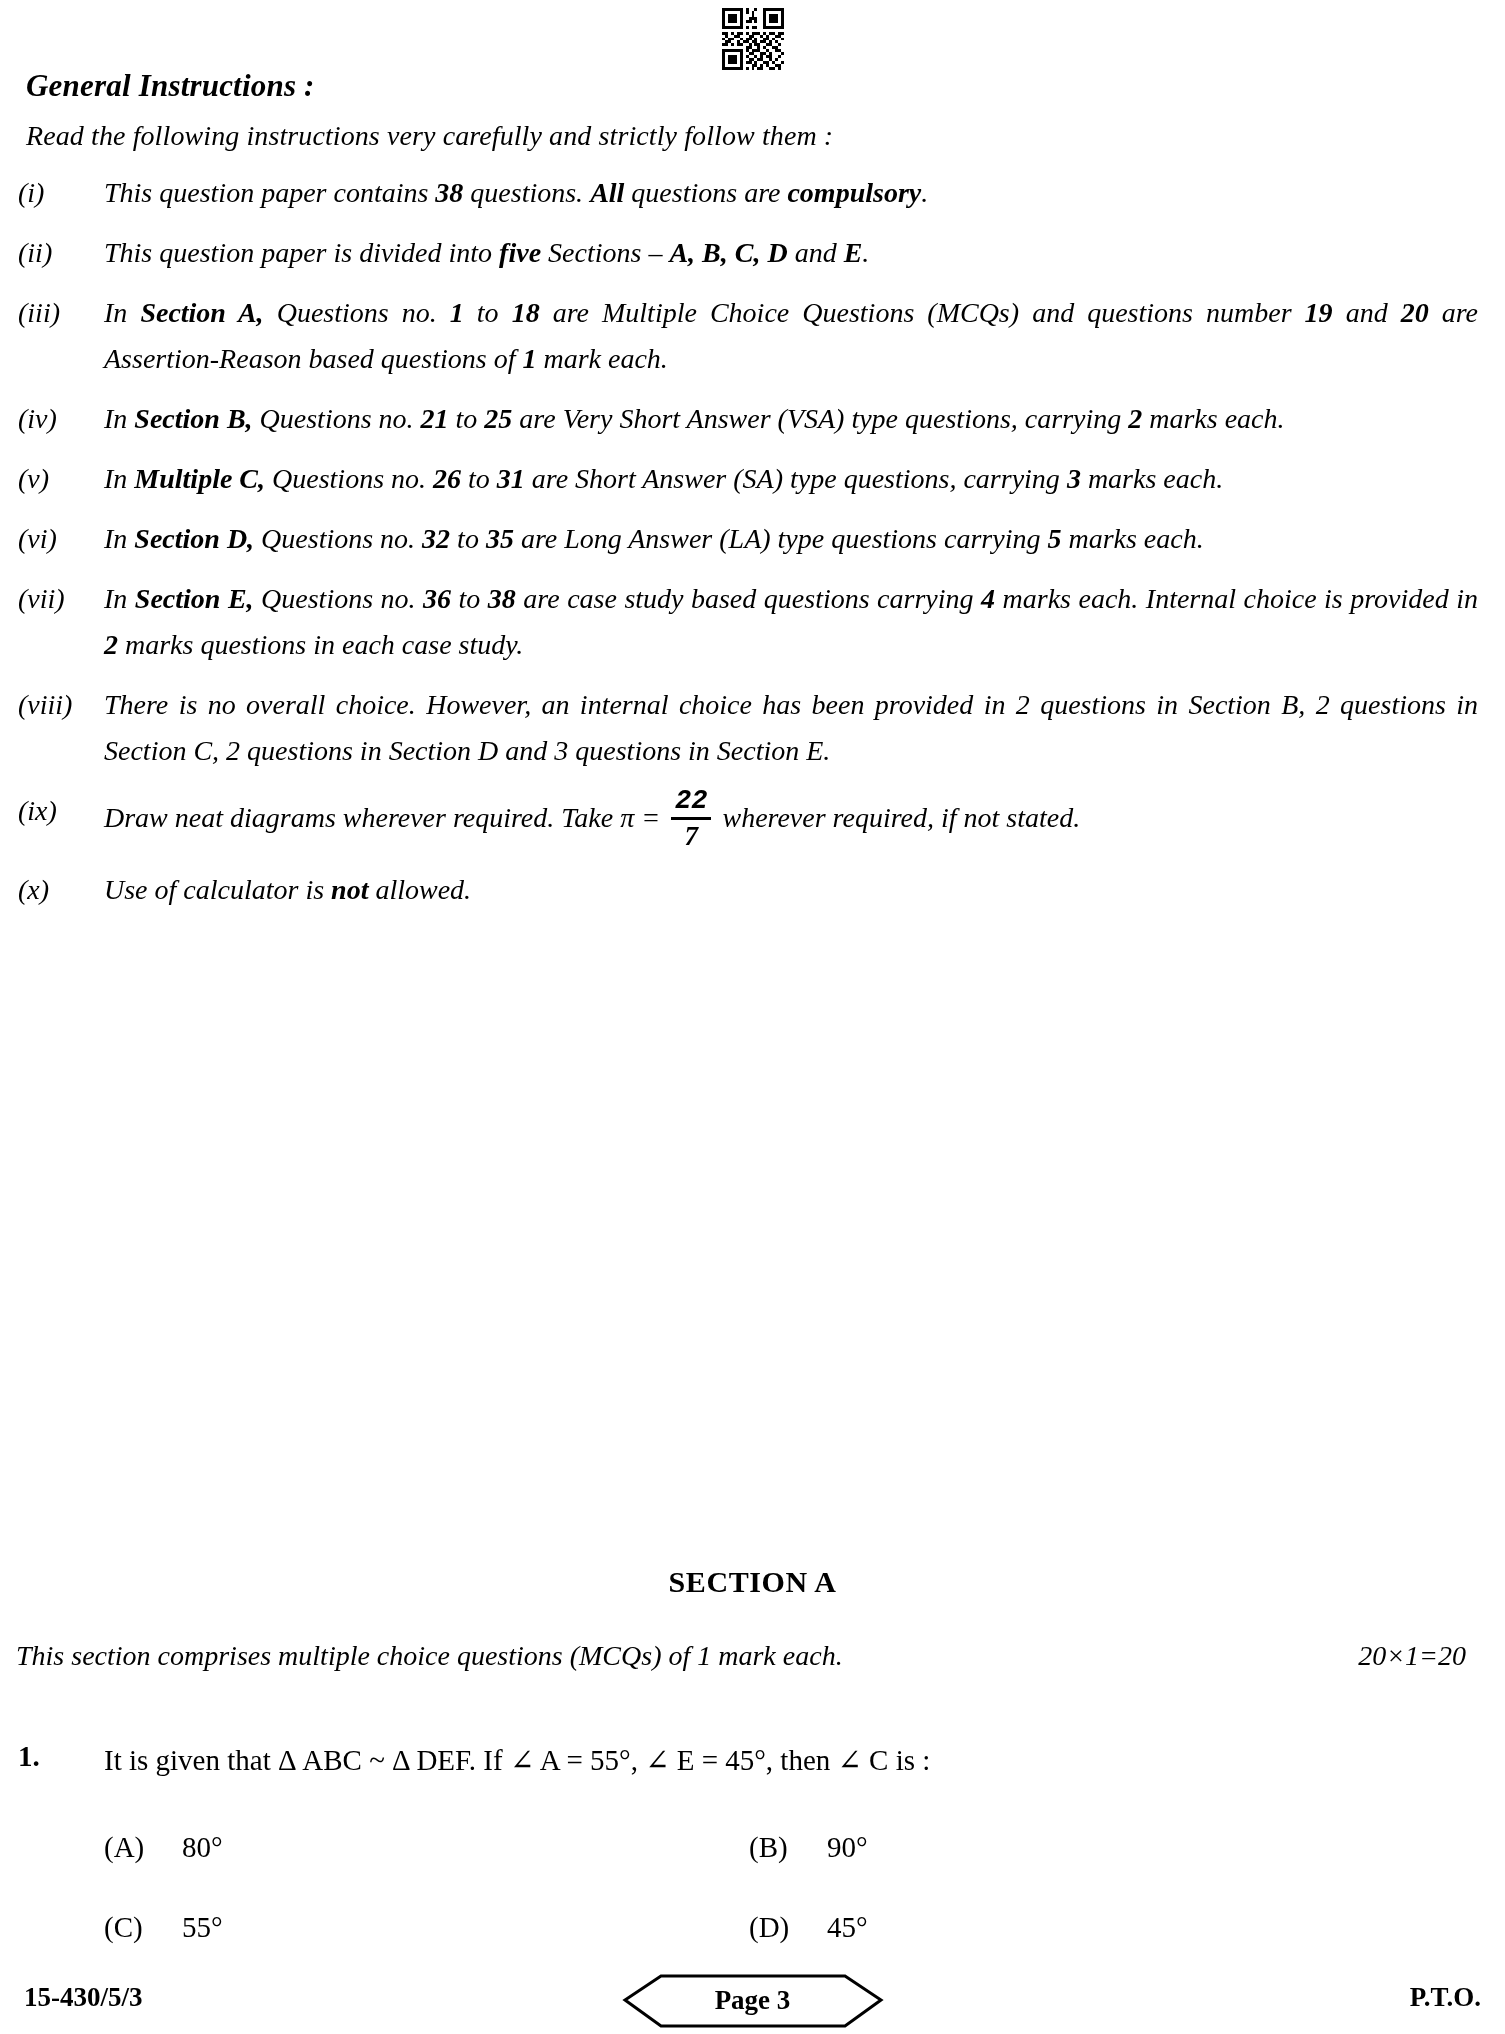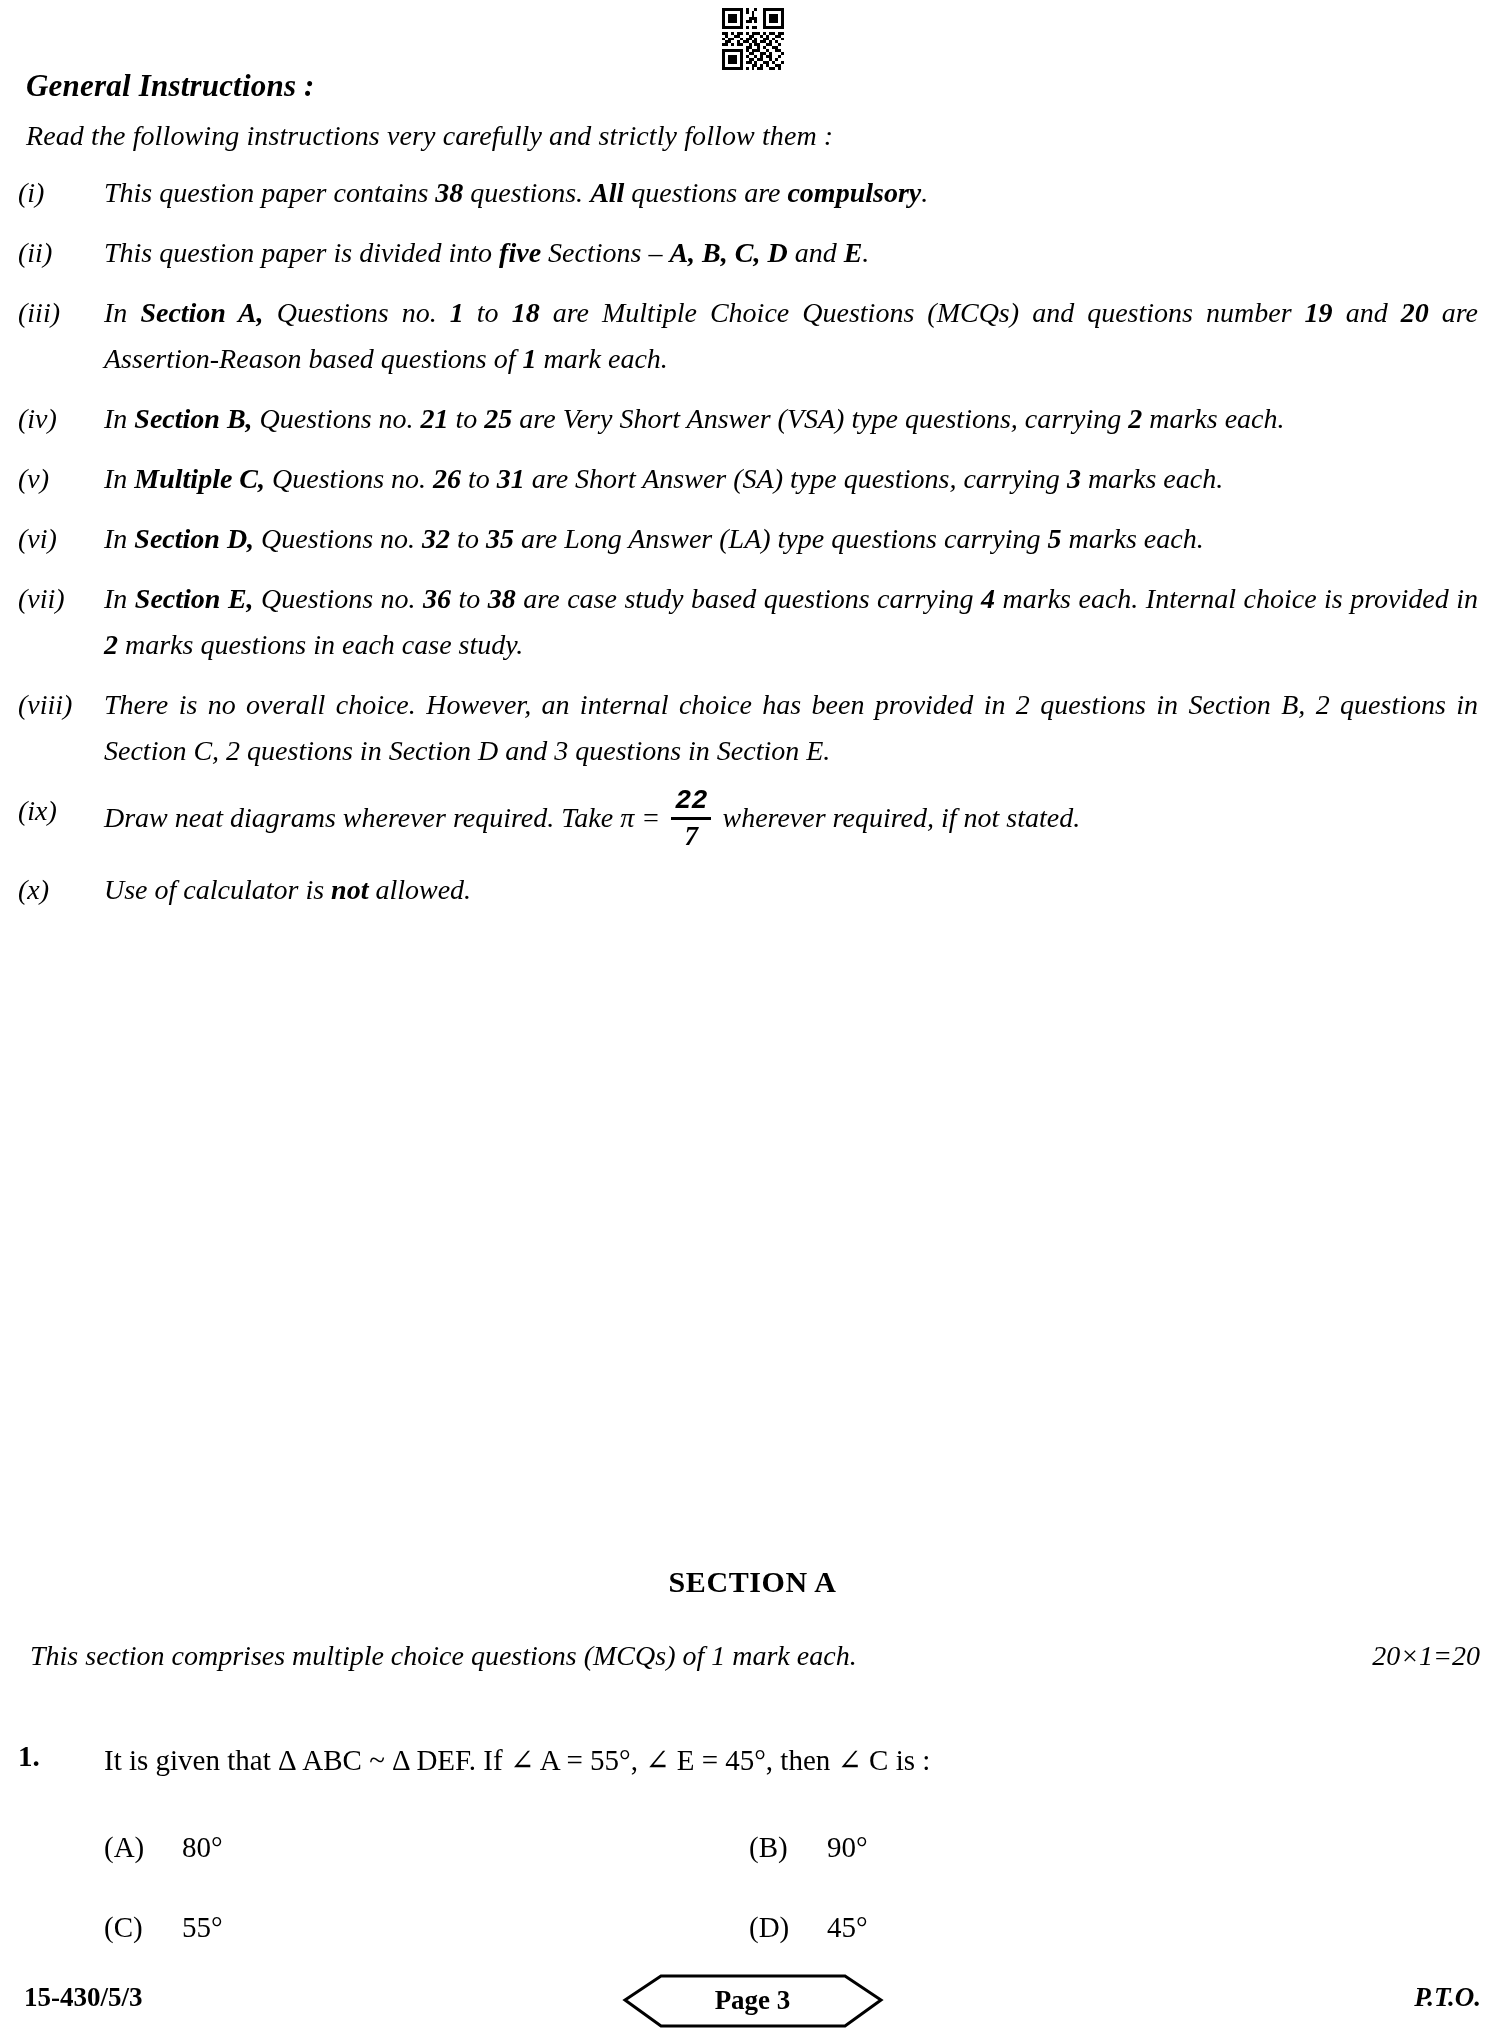--- a/index.html
+++ b/index.html
@@ -127,21 +127,21 @@
     left: 0;
     top: 1565px;
     width: 1505px;
     text-align: center;
     font-size: 30px;
     font-weight: bold;
     letter-spacing: 0.6px;
   }
   .section-desc {
     position: absolute;
-    left: 30px;
+    left: 16px;
     top: 1640px;
     width: 1452px;
     font-size: 28px;
     font-style: italic;
     display: flex;
     justify-content: space-between;
     align-items: baseline;
     font-family: Liberation Serif, serif;
   }
   .section-desc .marks {
@@ -209,21 +209,20 @@
     top: 14px;
     font-size: 27px;
     font-weight: bold;
   }
   .foot-pto {
     position: absolute;
     right: 24px;
     top: 14px;
     font-size: 27px;
     font-weight: bold;
-    font-style: italic;
   }
   .page-marker {
     position: absolute;
     left: 50%;
     transform: translateX(-50%);
     top: 0px;
     width: 268px;
     height: 64px;
   }
   .page-marker svg {

